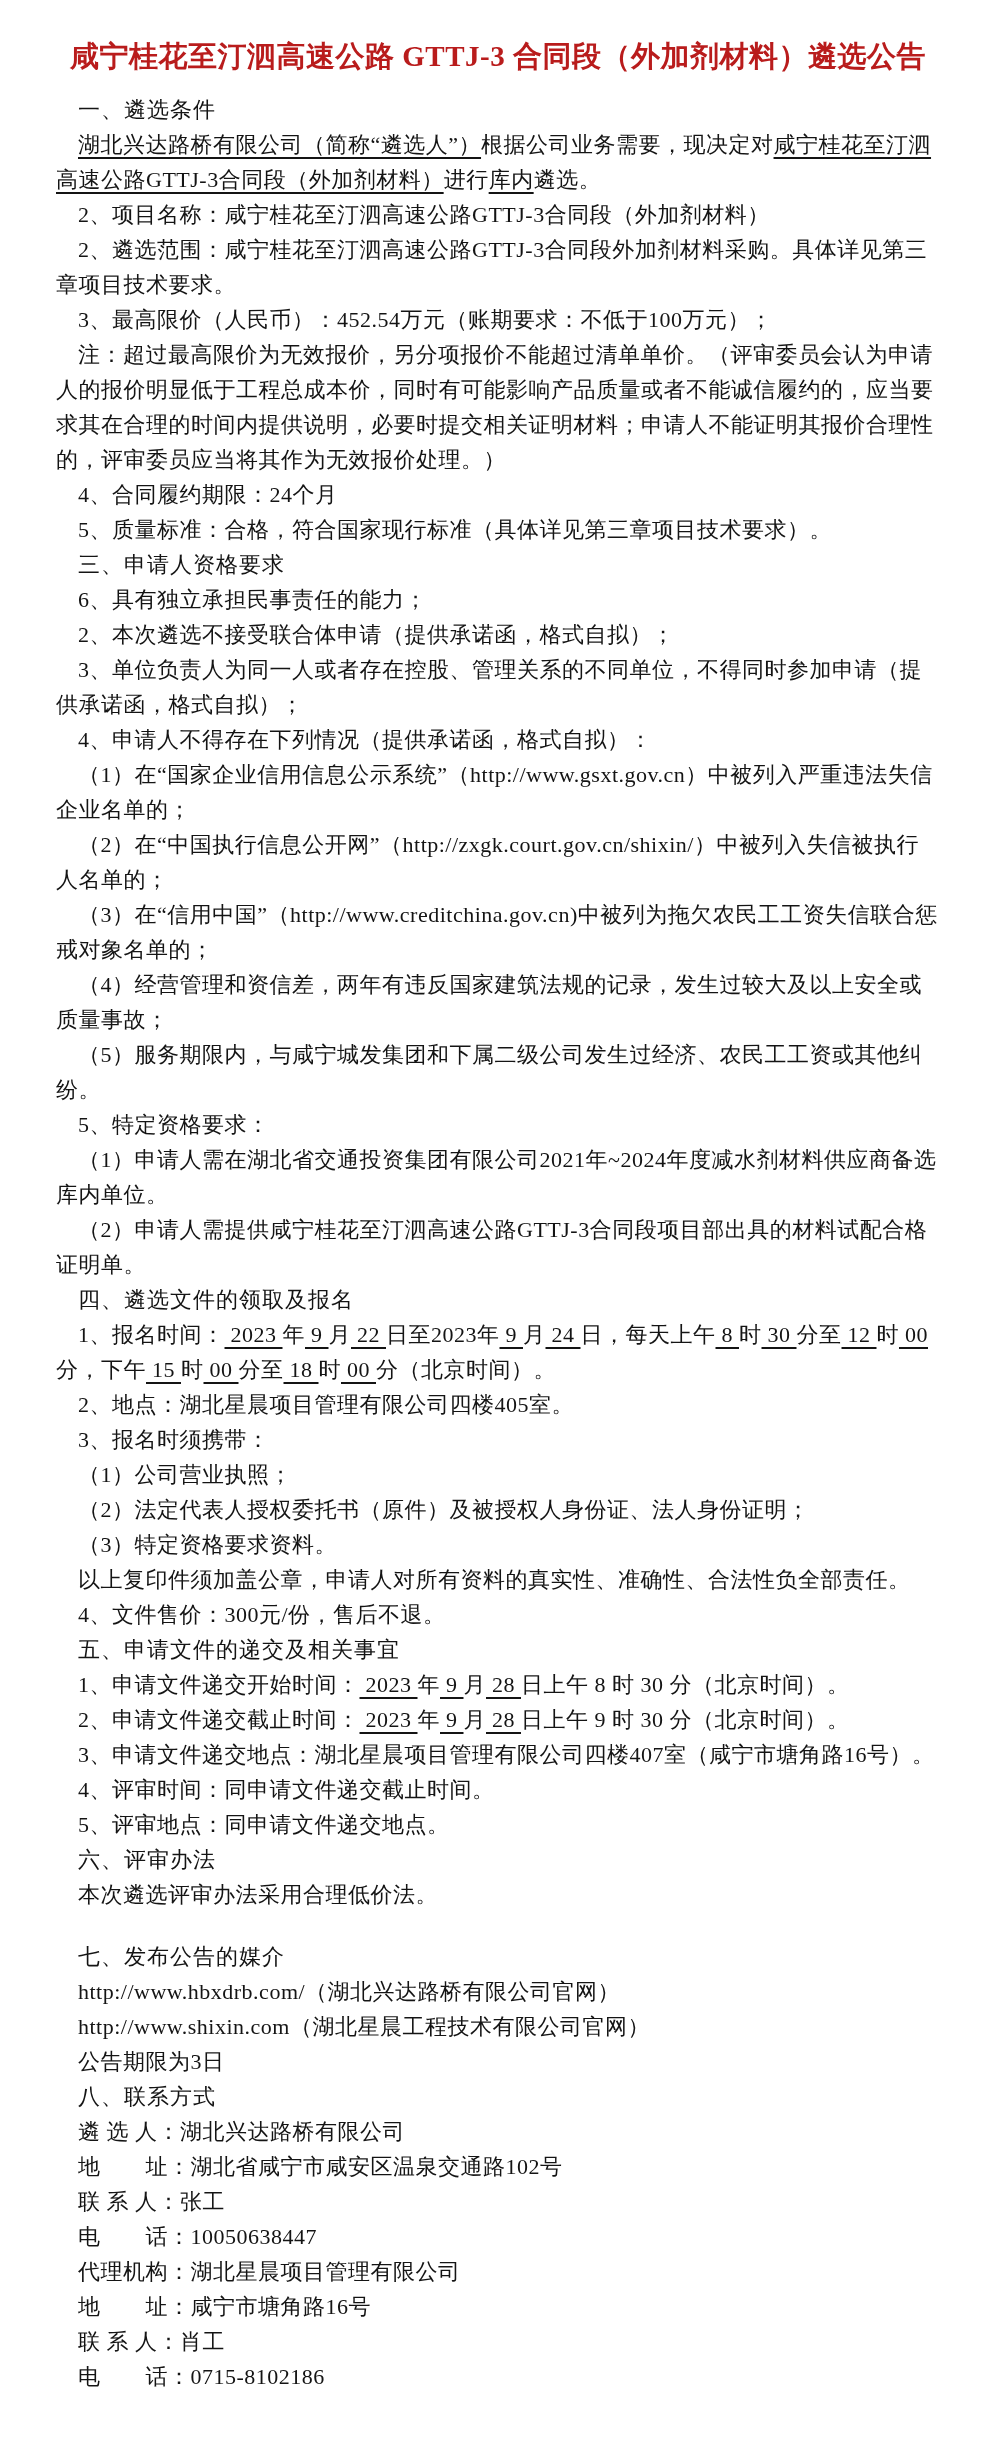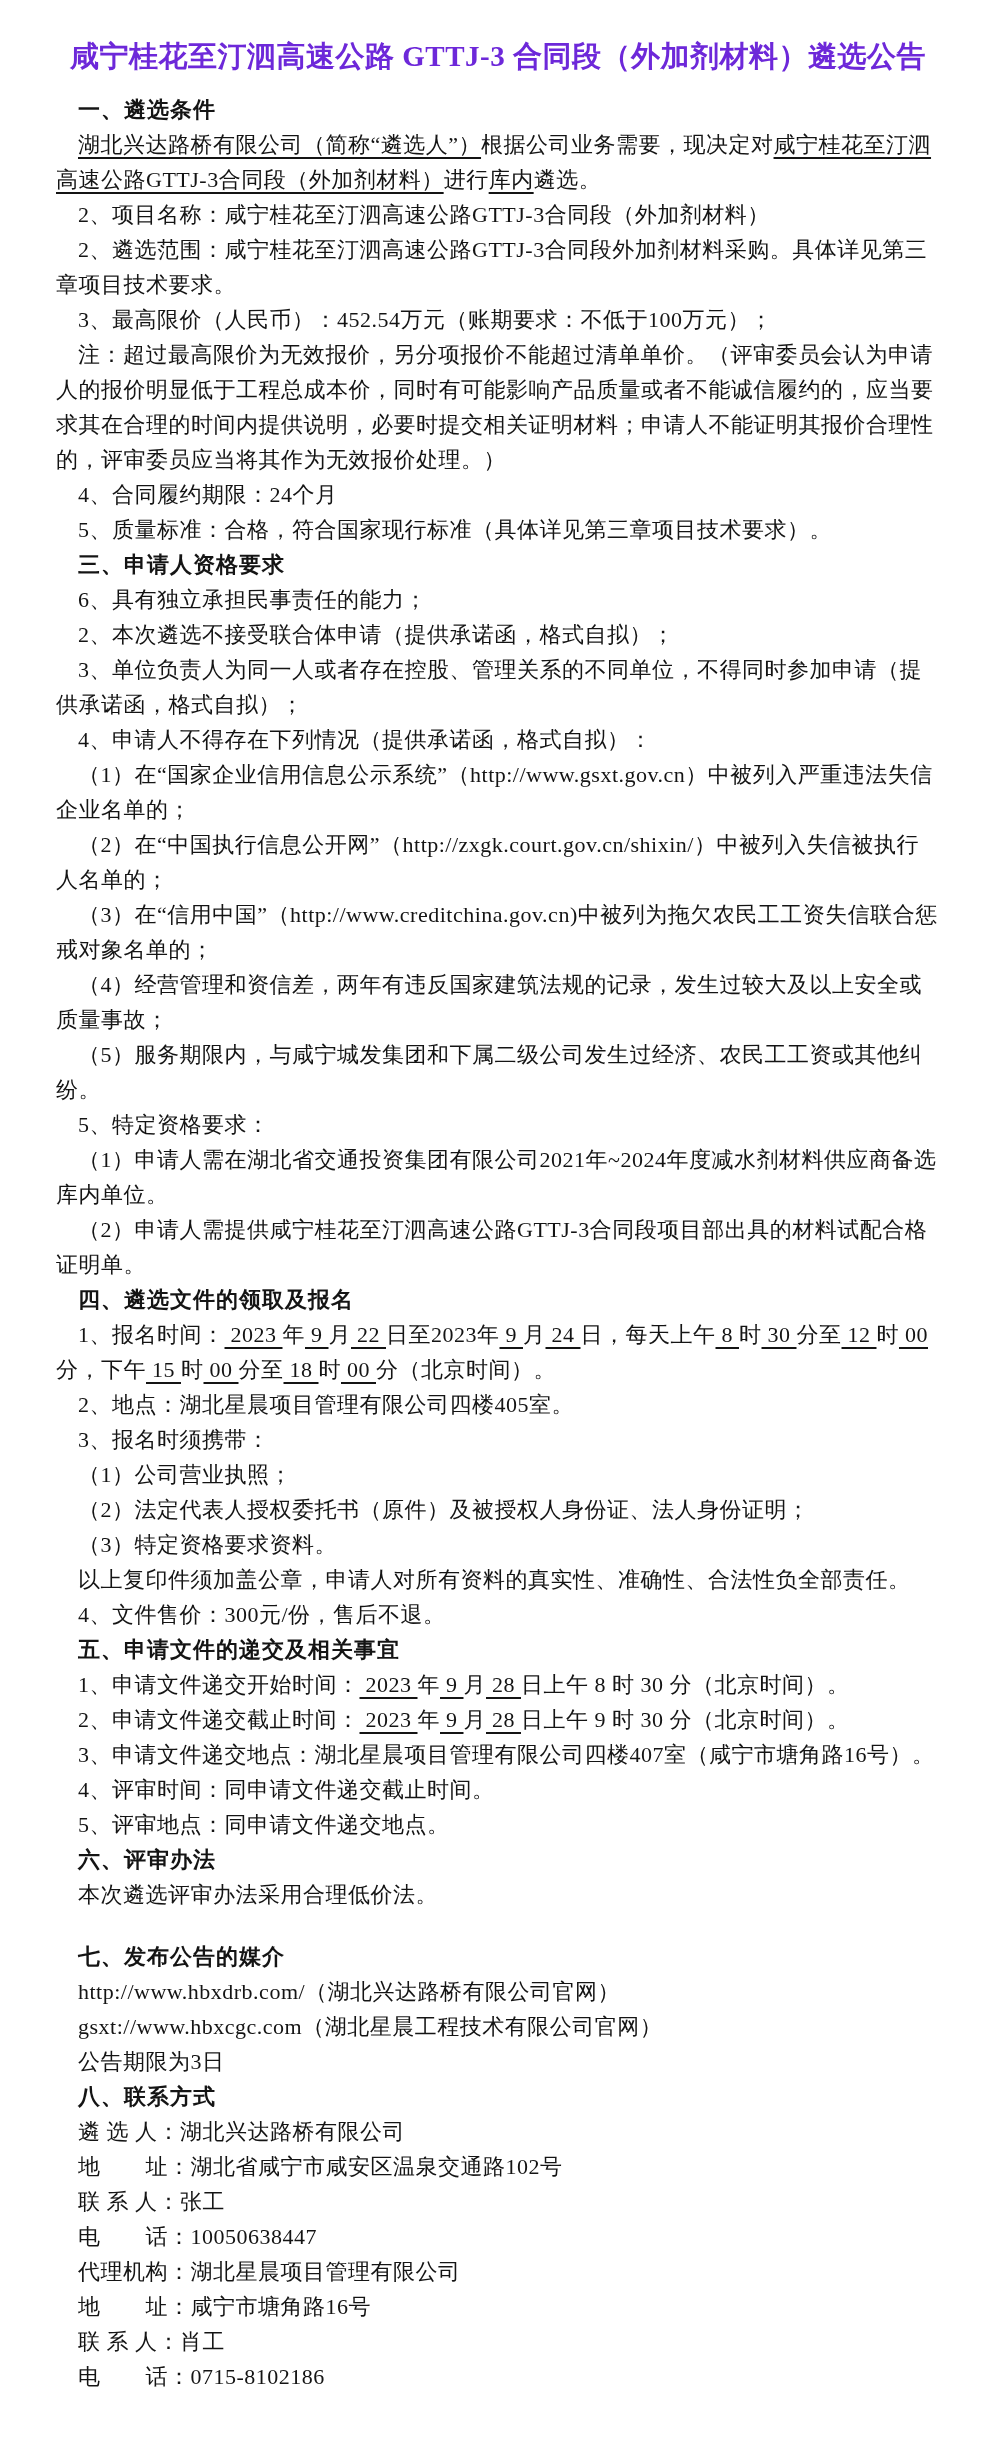--- a/index.html
+++ b/index.html
@@ -23,36 +23,36 @@
     line-height: 40px;
     letter-spacing: 0.5px;
   }
   .block {
     margin: 0;
     line-height: 35px;
     text-indent: 22px;
     word-break: break-all;
   }
   .block.heading {
-    font-weight: bold;
+    font-weight: normal;
     font-family: "Liberation Sans", "DejaVu Sans", sans-serif;
     letter-spacing: 1px;
   }
   .block.gap-before { margin-top: 27px; }
   .u {
     text-decoration: underline;
     text-decoration-thickness: 1.5px;
     text-underline-offset: 5px;
   }
 </style>
 </head>
 <body>
 
 <div class="page">
-  <h1 class="doc-title" style="color: #6d28d9;">咸宁桂花至汀泗高速公路 GTTJ-3 合同段（外加剂材料）遴选公告</h1>
+  <h1 class="doc-title" style="color: #b91c1c;">咸宁桂花至汀泗高速公路 GTTJ-3 合同段（外加剂材料）遴选公告</h1>
   <div>
       <p class="block heading"><span>一、遴选条件</span></p>
       <p class="block para"><span class="u">湖北兴达路桥有限公司（简称“遴选人”）</span><span>根据公司业务需要，现决定对</span><span class="u">咸宁桂花至汀泗高速公路GTTJ-3合同段（外加剂材料）</span><span>进行</span><span class="u">库内</span><span>遴选。</span></p>
       <p class="block para"><span>2、项目名称：咸宁桂花至汀泗高速公路GTTJ-3合同段（外加剂材料）</span></p>
       <p class="block para"><span>2、遴选范围：咸宁桂花至汀泗高速公路GTTJ-3合同段外加剂材料采购。具体详见第三章项目技术要求。</span></p>
       <p class="block para"><span>3、最高限价（人民币）：452.54万元（账期要求：不低于100万元）；</span></p>
       <p class="block para"><span>注：超过最高限价为无效报价，另分项报价不能超过清单单价。（评审委员会认为申请人的报价明显低于工程总成本价，同时有可能影响产品质量或者不能诚信履约的，应当要求其在合理的时间内提供说明，必要时提交相关证明材料；申请人不能证明其报价合理性的，评审委员应当将其作为无效报价处理。）</span></p>
       <p class="block para"><span>4、合同履约期限：24个月</span></p>
       <p class="block para"><span>5、质量标准：合格，符合国家现行标准（具体详见第三章项目技术要求）。</span></p>
       <p class="block heading"><span>三、申请人资格要求</span></p>
@@ -80,21 +80,21 @@
       <p class="block heading"><span>五、申请文件的递交及相关事宜</span></p>
       <p class="block para"><span>1、申请文件递交开始时间：</span><span class="u"> 2023 </span><span>年</span><span class="u"> 9 </span><span>月</span><span class="u"> 28 </span><span>日上午 8 时 30 分（北京时间）。</span></p>
       <p class="block para"><span>2、申请文件递交截止时间：</span><span class="u"> 2023 </span><span>年</span><span class="u"> 9 </span><span>月</span><span class="u"> 28 </span><span>日上午 9 时 30 分（北京时间）。</span></p>
       <p class="block para"><span>3、申请文件递交地点：湖北星晨项目管理有限公司四楼407室（咸宁市塘角路16号）。</span></p>
       <p class="block para"><span>4、评审时间：同申请文件递交截止时间。</span></p>
       <p class="block para"><span>5、评审地点：同申请文件递交地点。</span></p>
       <p class="block heading"><span>六、评审办法</span></p>
       <p class="block para"><span>本次遴选评审办法采用合理低价法。</span></p>
       <p class="block heading gap-before"><span>七、发布公告的媒介</span></p>
       <p class="block para"><span>http://www.hbxdrb.com/（湖北兴达路桥有限公司官网）</span></p>
-      <p class="block para"><span>gsxt://www.hbxcgc.com（湖北星晨工程技术有限公司官网）</span></p>
+      <p class="block para"><span>http://www.shixin.com（湖北星晨工程技术有限公司官网）</span></p>
       <p class="block para"><span>公告期限为3日</span></p>
       <p class="block heading"><span>八、联系方式</span></p>
       <p class="block para"><span>遴 选 人：湖北兴达路桥有限公司</span></p>
       <p class="block para"><span>地　　址：湖北省咸宁市咸安区温泉交通路102号</span></p>
       <p class="block para"><span>联 系 人：张工</span></p>
       <p class="block para"><span>电　　话：10050638447</span></p>
       <p class="block para"><span>代理机构：湖北星晨项目管理有限公司</span></p>
       <p class="block para"><span>地　　址：咸宁市塘角路16号</span></p>
       <p class="block para"><span>联 系 人：肖工</span></p>
       <p class="block para"><span>电　　话：0715-8102186</span></p>

